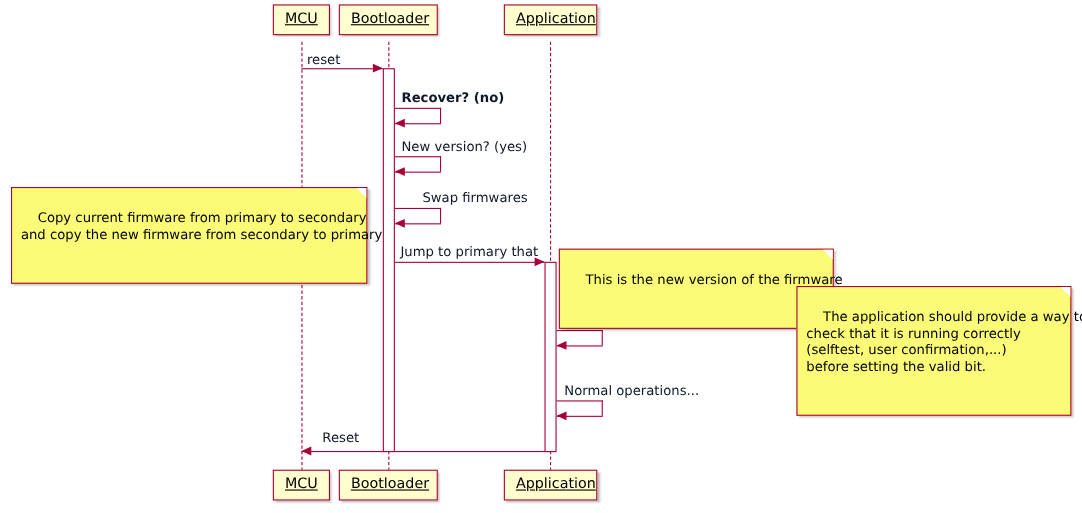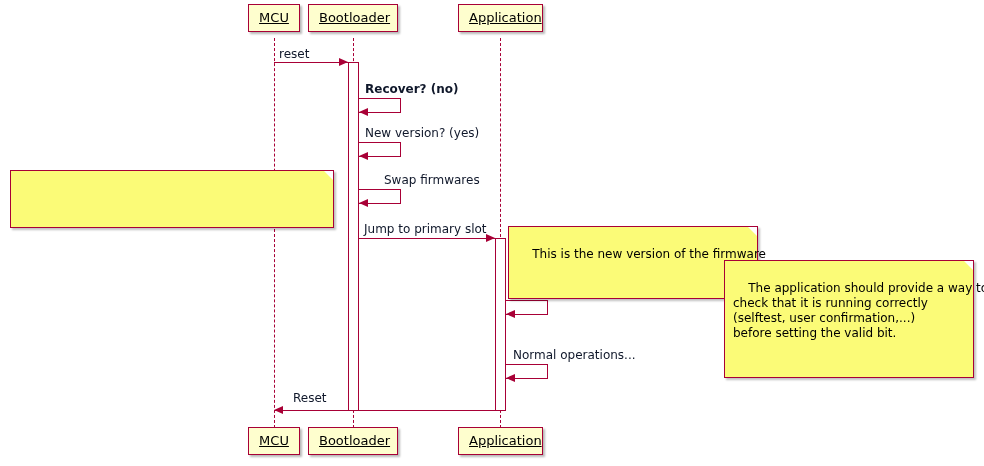--- a/index.html
+++ b/index.html
@@ -129,39 +129,41 @@
   <div class="msg-label" style="left:365px; top:127px;">New version? (yes)</div>
 
   <div class="msg-line" style="left:359px; top:189px; width:42px;"></div>
   <div class="msg-vert" style="left:400px; top:189px; height:14px;"></div>
   <div class="msg-line" style="left:359px; top:203px; width:42px;"></div>
   <div class="arrow-left" style="left:359px; top:198.5px;"></div>
   <div class="msg-label" style="left:384px; top:174px;">Swap firmwares</div>
 
   <div class="msg-line" style="left:359px; top:238px; width:136px;"></div>
   <div class="arrow-right" style="left:486px; top:233.5px;"></div>
-  <div class="msg-label" style="left:364px; top:223px;">Jump to primary slot</div>
+  <div class="msg-label" style="left:364px; top:223px;">Jump to primary that</div>
 
   <div class="msg-line" style="left:506px; top:300px; width:42px;"></div>
   <div class="msg-vert" style="left:547px; top:300px; height:14px;"></div>
   <div class="msg-line" style="left:506px; top:314px; width:42px;"></div>
   <div class="arrow-left" style="left:506px; top:309.5px;"></div>
   <div class="msg-label" style="left:513px; top:285px;">Write the valid bit in flash memory</div>
 
   <div class="msg-line" style="left:506px; top:364px; width:42px;"></div>
   <div class="msg-vert" style="left:547px; top:364px; height:14px;"></div>
   <div class="msg-line" style="left:506px; top:378px; width:42px;"></div>
   <div class="arrow-left" style="left:506px; top:373.5px;"></div>
   <div class="msg-label" style="left:513px; top:349px;">Normal operations...</div>
 
   <div class="msg-line" style="left:274px; top:410px; width:231px;"></div>
   <div class="arrow-left" style="left:274px; top:405.5px;"></div>
   <div class="msg-label" style="left:293px; top:392px;">Reset</div>
 
   <div class="note" style="left:10px; top:170px; width:324px;">
+    <span>Copy current firmware from primary to secondary
+and copy the new firmware from secondary to primary</span>
     <span class="fold"></span>
   </div>
 
   <div class="note" style="left:508px; top:226px; width:250px;">
     <span>This is the new version of the firmware</span>
     <span class="fold"></span>
   </div>
 
   <div class="note" style="left:724px; top:260px; width:250px;">
     <span>The application should provide a way to

